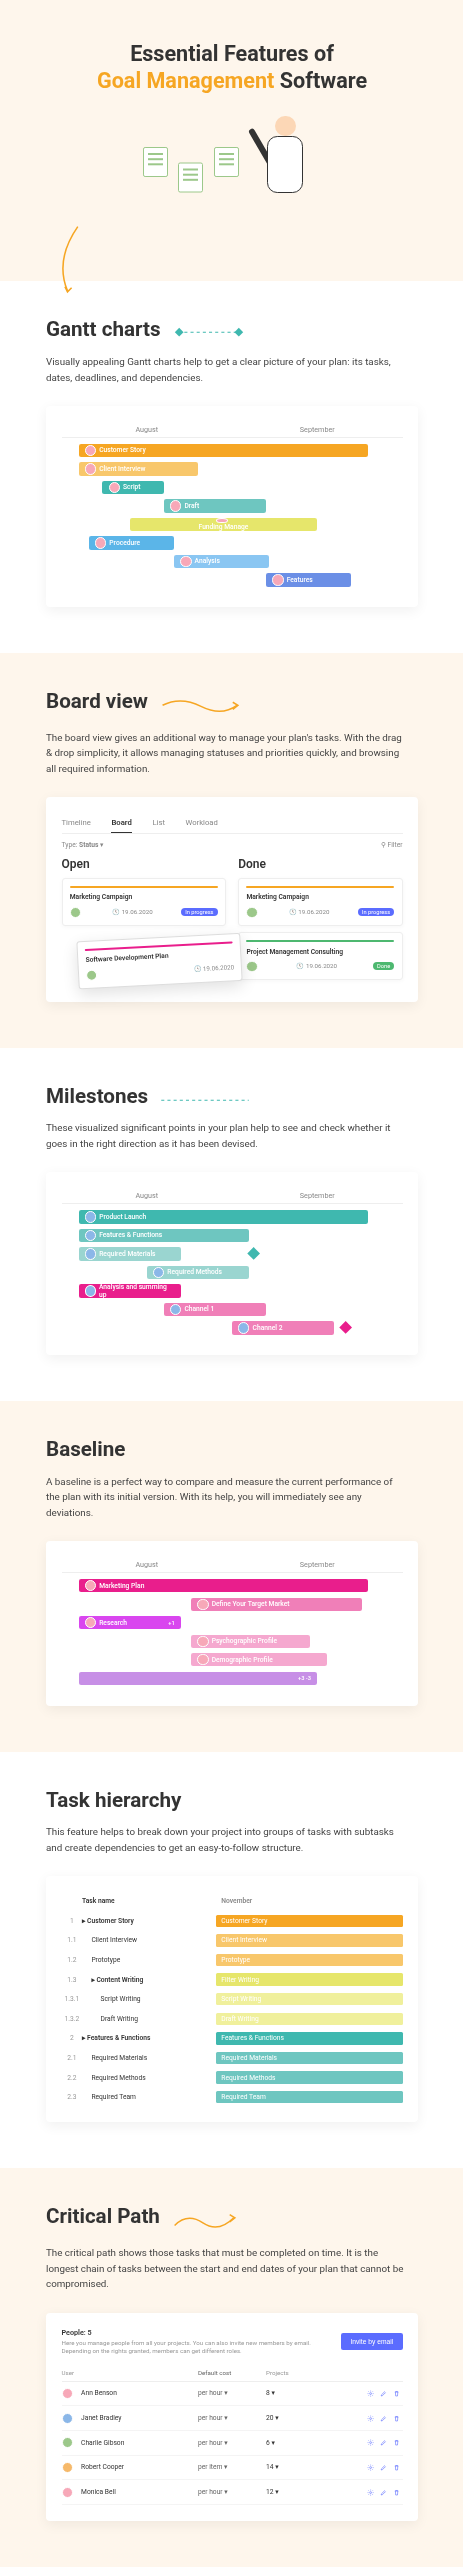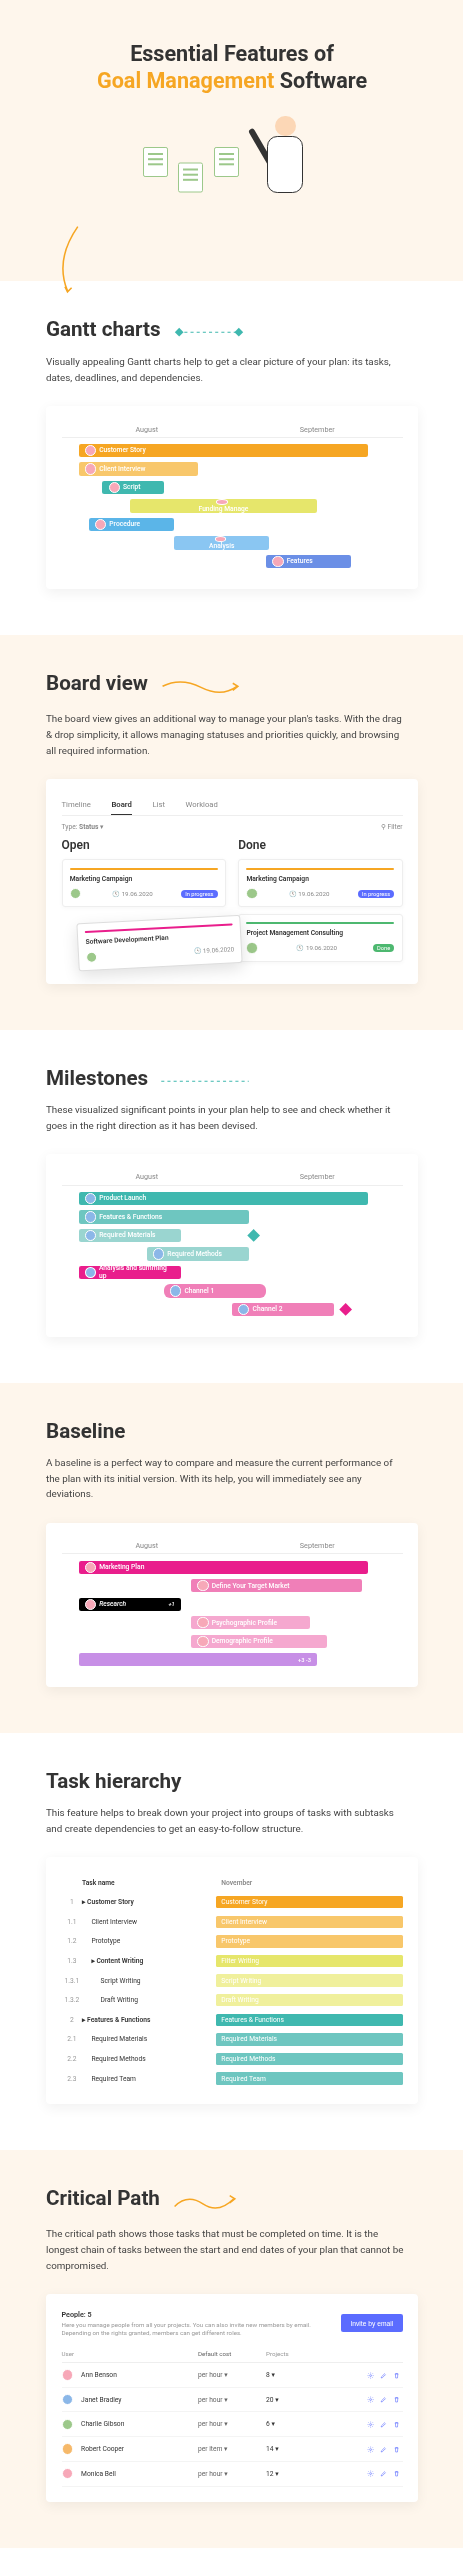--- a/index.html
+++ b/index.html
@@ -237,33 +237,39 @@
               <span>Client Interview</span>
             </div>
           </div>
           <div class="gantt-row">
             <div class="bar" style="background: rgb(63, 184, 175); left: 12%; width: 18%;">
               <span class="avatar pink"></span>
               <span>Script</span>
             </div>
           </div>
           <div class="gantt-row">
+            <div class="bar" style="background: rgb(110, 198, 192); left: 30%; width: 30%;">
+              <span class="avatar pink"></span>
+              <span>Draft</span>
+            </div>
+          </div>
+          <div class="gantt-row">
             <div class="bar" style="background: rgb(230, 230, 107); left: 20%; width: 55%; flex-direction: column;">
               <span class="avatar pink"></span>
               <span>Funding Manage</span>
             </div>
           </div>
           <div class="gantt-row">
             <div class="bar" style="background: rgb(91, 181, 232); left: 8%; width: 25%;">
               <span class="avatar pink"></span>
               <span>Procedure</span>
             </div>
           </div>
           <div class="gantt-row">
-            <div class="bar" style="background: rgb(138, 198, 242); left: 33%; width: 28%; flex-direction: column;">
+            <div class="bar" style="background: rgb(138, 198, 242); left: 33%; width: 28%;">
               <span class="avatar pink"></span>
               <span>Analysis</span>
             </div>
           </div>
           <div class="gantt-row">
             <div class="bar" style="background: rgb(107, 143, 230); left: 60%; width: 25%;">
               <span class="avatar pink"></span>
               <span>Features</span>
             </div>
           </div>
@@ -382,21 +388,21 @@
               <span>Required Methods</span>
             </div>
           </div>
           <div class="gantt-row">
             <div class="bar" style="background: rgb(233, 30, 140); left: 5%; width: 30%;">
               <span class="avatar blue"></span>
               <span>Analysis and summing up</span>
             </div>
           </div>
           <div class="gantt-row">
-            <div class="bar" style="background: rgb(240, 127, 184); left: 30%; width: 30%; border-radius: 6px;">
+            <div class="bar" style="background: rgb(240, 127, 184); left: 30%; width: 30%;">
               <span class="avatar blue"></span>
               <span>Channel 1</span>
             </div>
           </div>
           <div class="gantt-row">
             <div class="bar" style="background: rgb(240, 127, 184); left: 50%; width: 30%;">
               <span class="avatar blue"></span>
               <span>Channel 2</span>
             </div>
           </div>
@@ -421,21 +427,21 @@
               <span>Marketing Plan</span>
             </div>
           </div>
           <div class="gantt-row">
             <div class="bar" style="background: rgb(240, 127, 184); left: 38%; width: 50%;">
               <span class="avatar pink"></span>
               <span>Define Your Target Market</span>
             </div>
           </div>
           <div class="gantt-row">
-            <div class="bar" style="background: #000000; left: 5%; width: 30%; font-style: italic;">
+            <div class="bar" style="background: #d946ef; left: 5%; width: 30%;">
               <span class="avatar pink"></span>
               <span>Research</span>
               <span style="margin-left: auto; font-size: 5.7px;"> +1</span>
             </div>
           </div>
           <div class="gantt-row">
             <div class="bar" style="background: rgb(245, 168, 207); left: 38%; width: 35%;">
               <span class="avatar pink"></span>
               <span>Psychographic Profile</span>
             </div>

